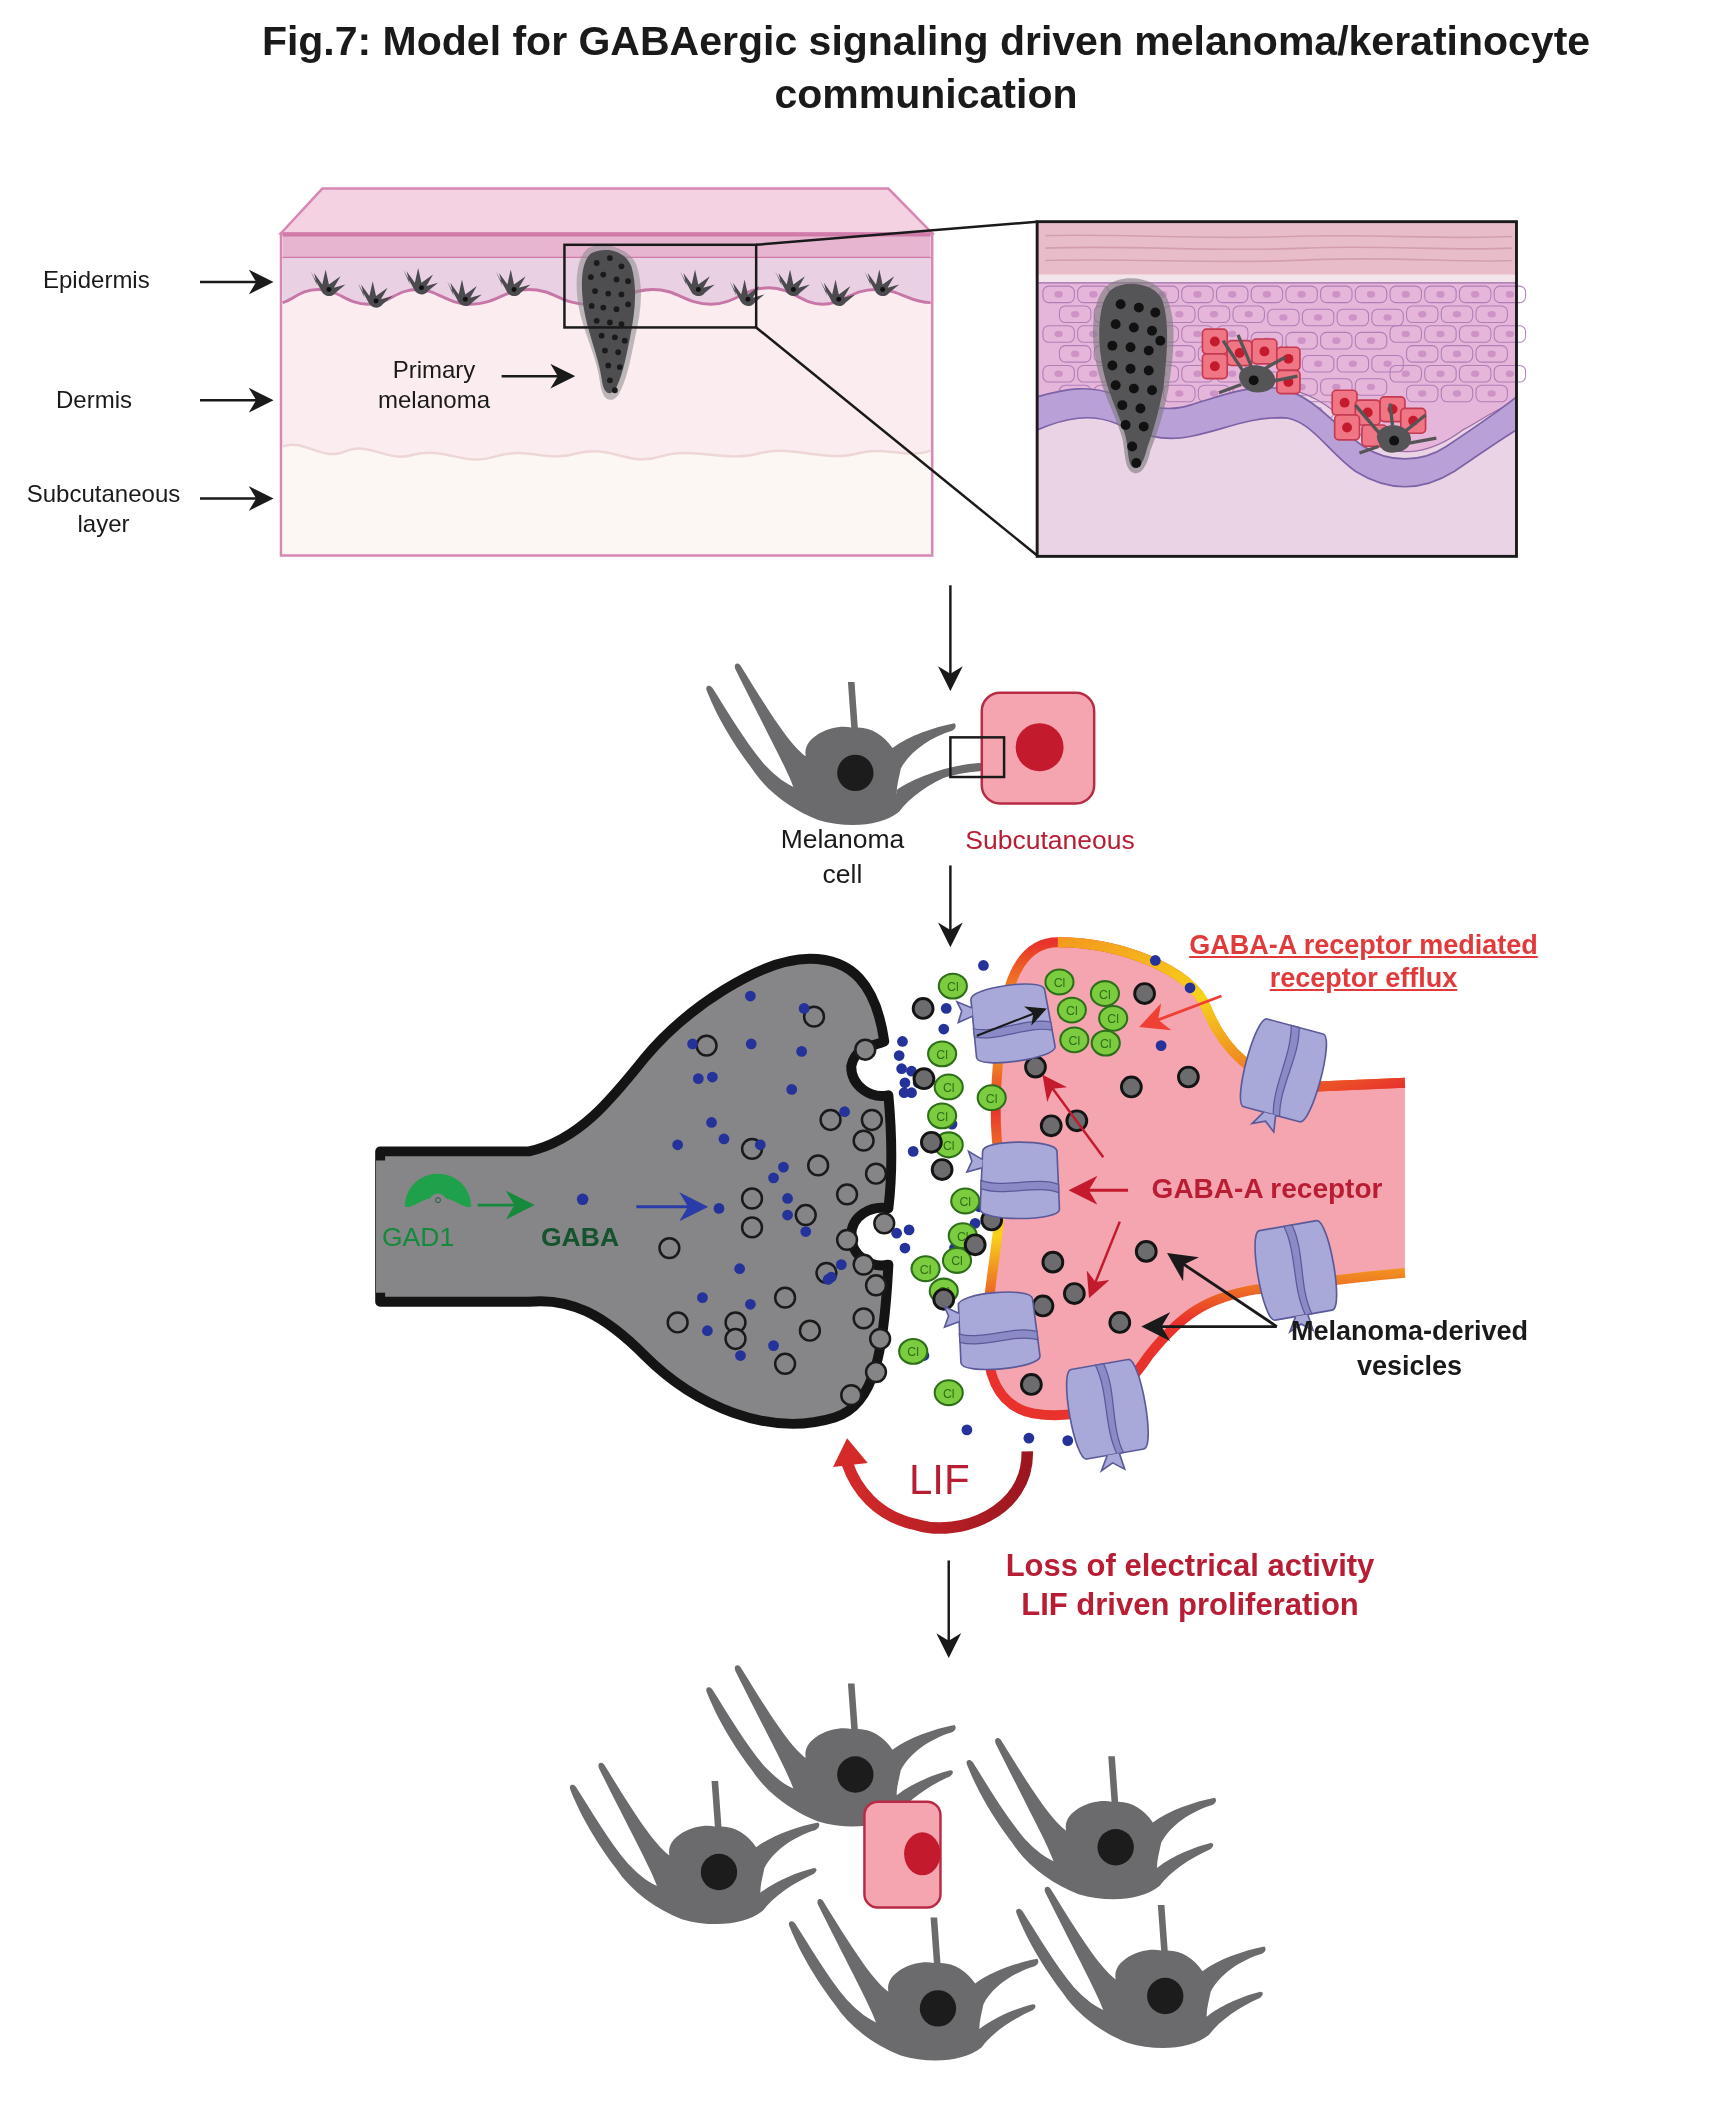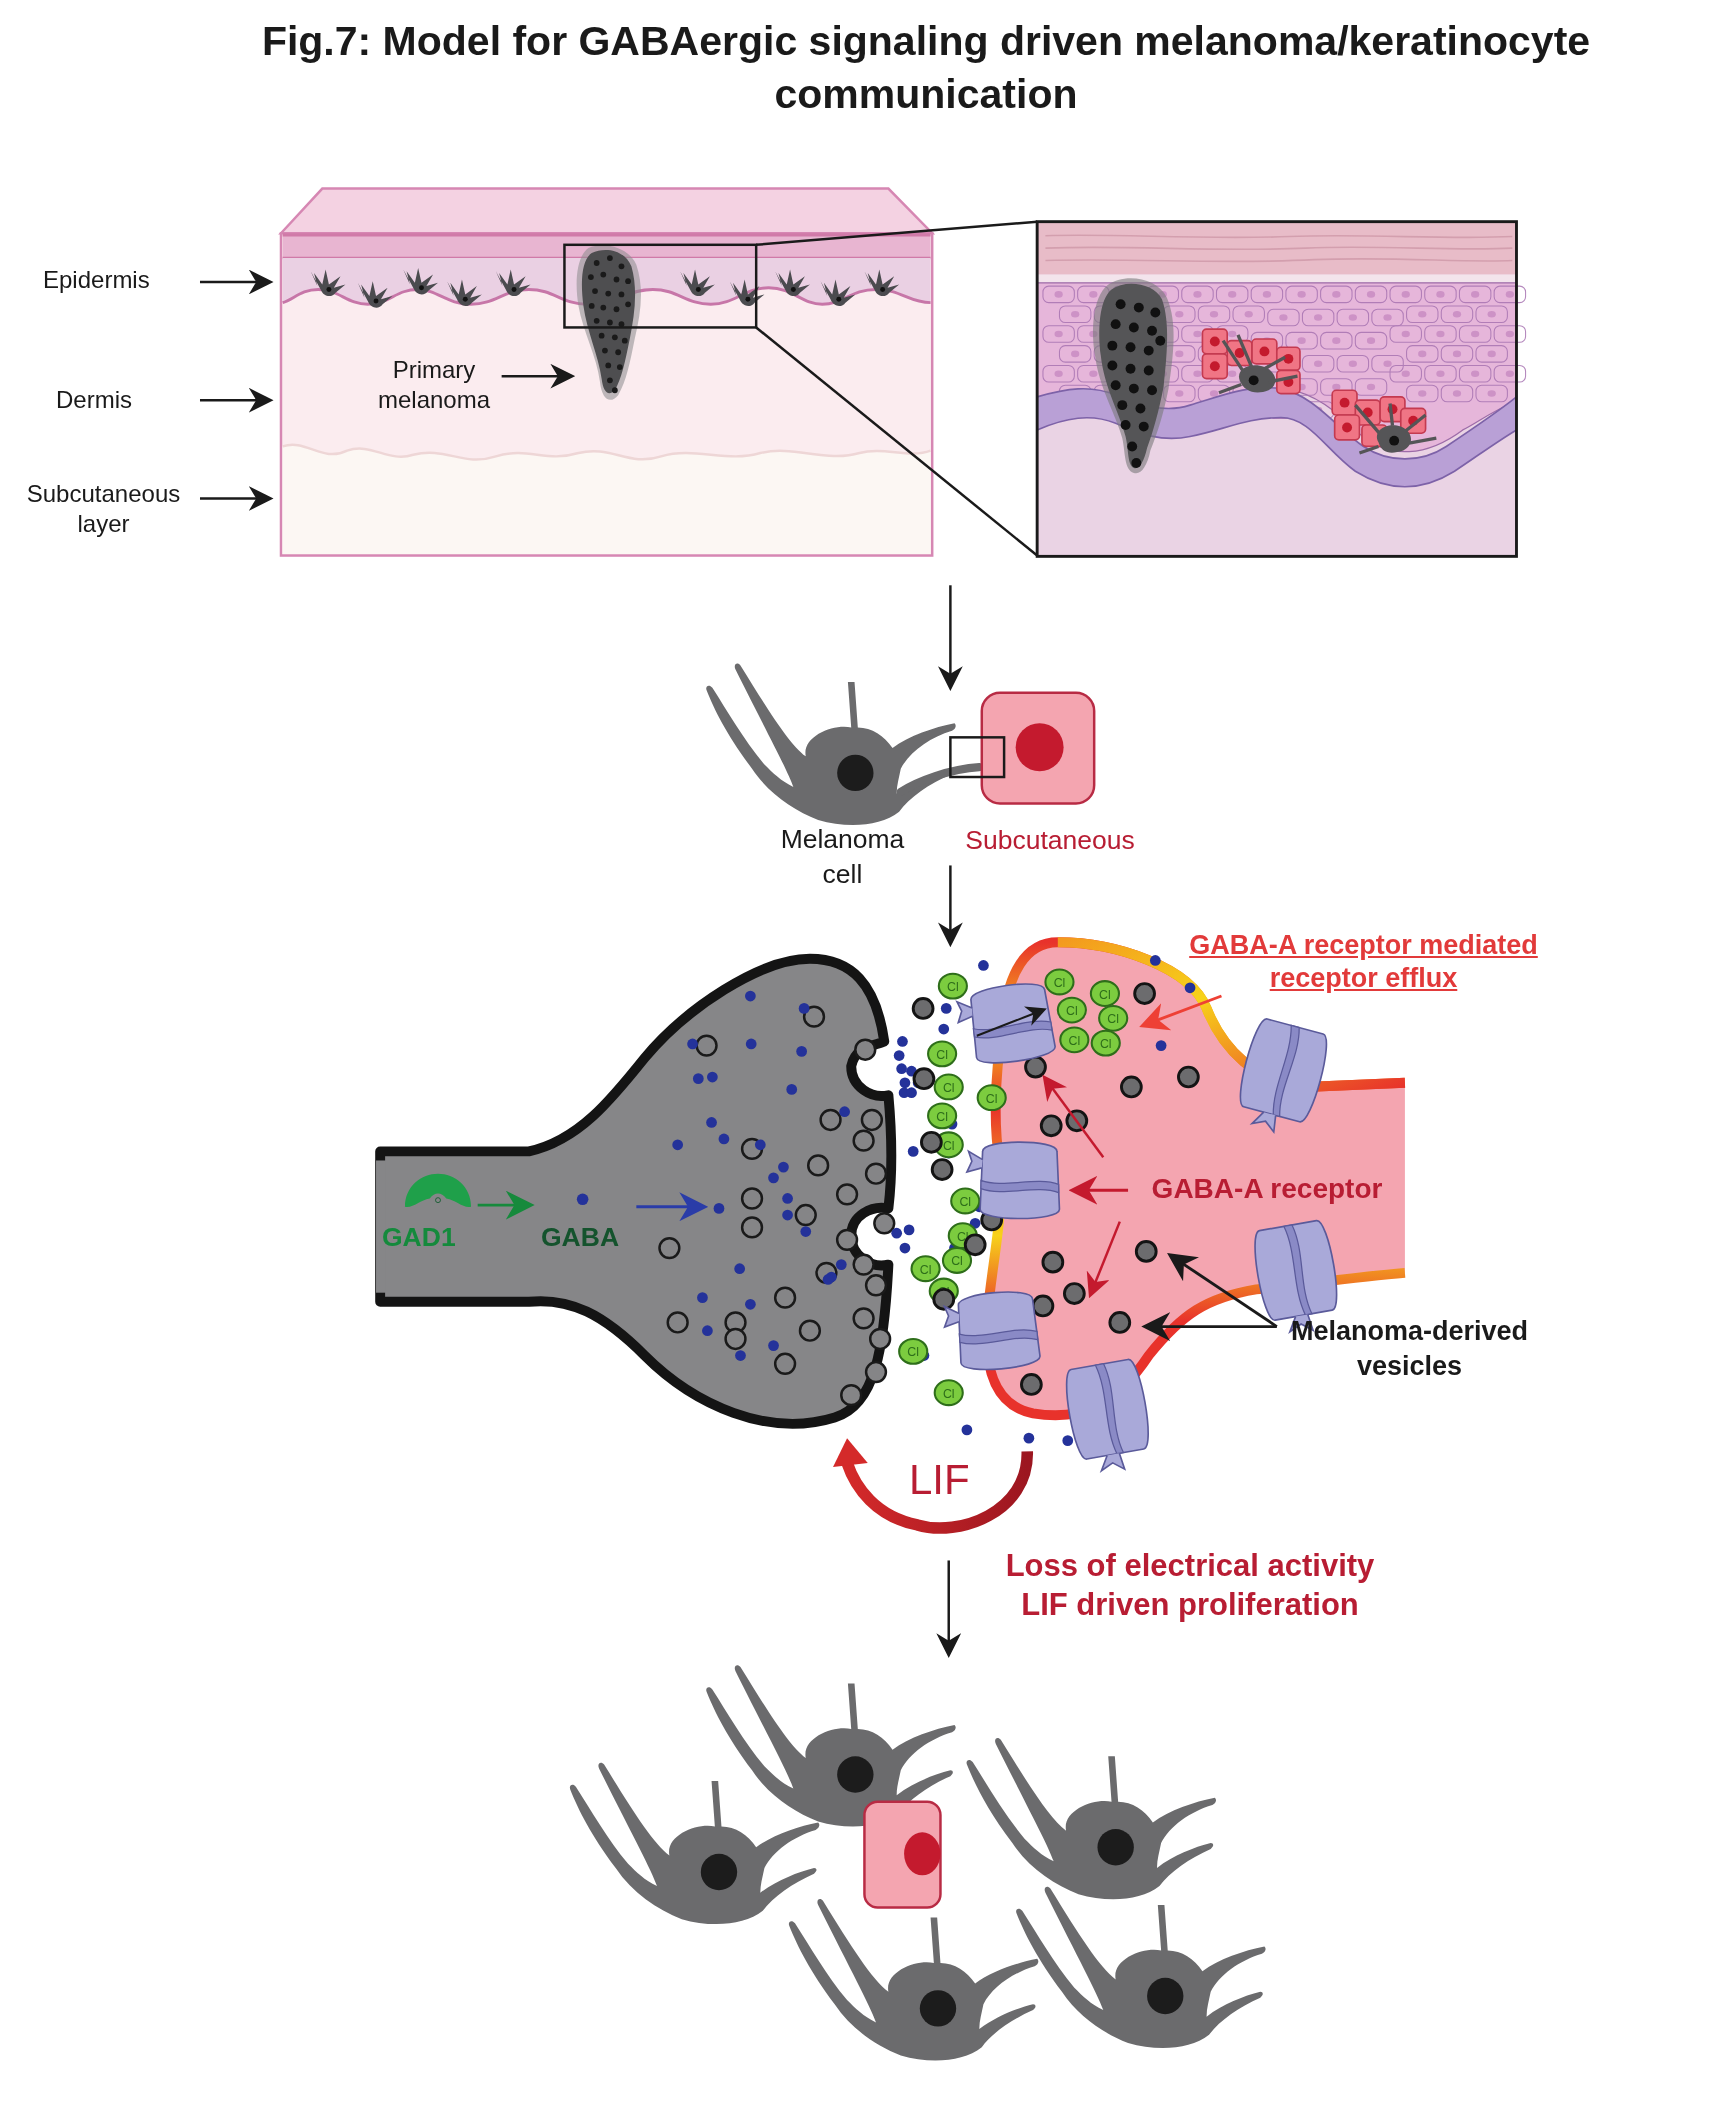--- a/index.html
+++ b/index.html
@@ -2,21 +2,21 @@
 <html style="font-size:13.2px"><head>
 <meta charset="utf-8">
 <style>
   html,body{margin:0;padding:0;background:#ffffff;}
   body{width:1733px;height:2116px;position:relative;overflow:hidden;font-family:"Liberation Sans",sans-serif;}
   .title{position:absolute;left:0;top:15px;width:1852px;text-align:center;font-weight:bold;font-size:41px;line-height:53px;color:#1a1a1a;}
   .lbl{position:absolute;font-size:24px;color:#1a1a1a;text-align:center;line-height:30px;}
   .bold{font-weight:bold;}
   .red{color:#b81d33;}
   .brightred{color:#e23a3a;}
-  .green{color:#148a3c;font-weight:bold;text-align:right;}
+  .green{color:#148a3c;font-weight:normal;text-align:right;}
   .blue{color:#14532d;font-weight:bold;}
   svg{position:absolute;left:0;top:0;}
 </style>
 </head>
 <body>
 
 <div class="title">
   <div>Fig.7: Model for GABAergic signaling driven melanoma/keratinocyte</div>
   <div>communication</div>
 </div>

